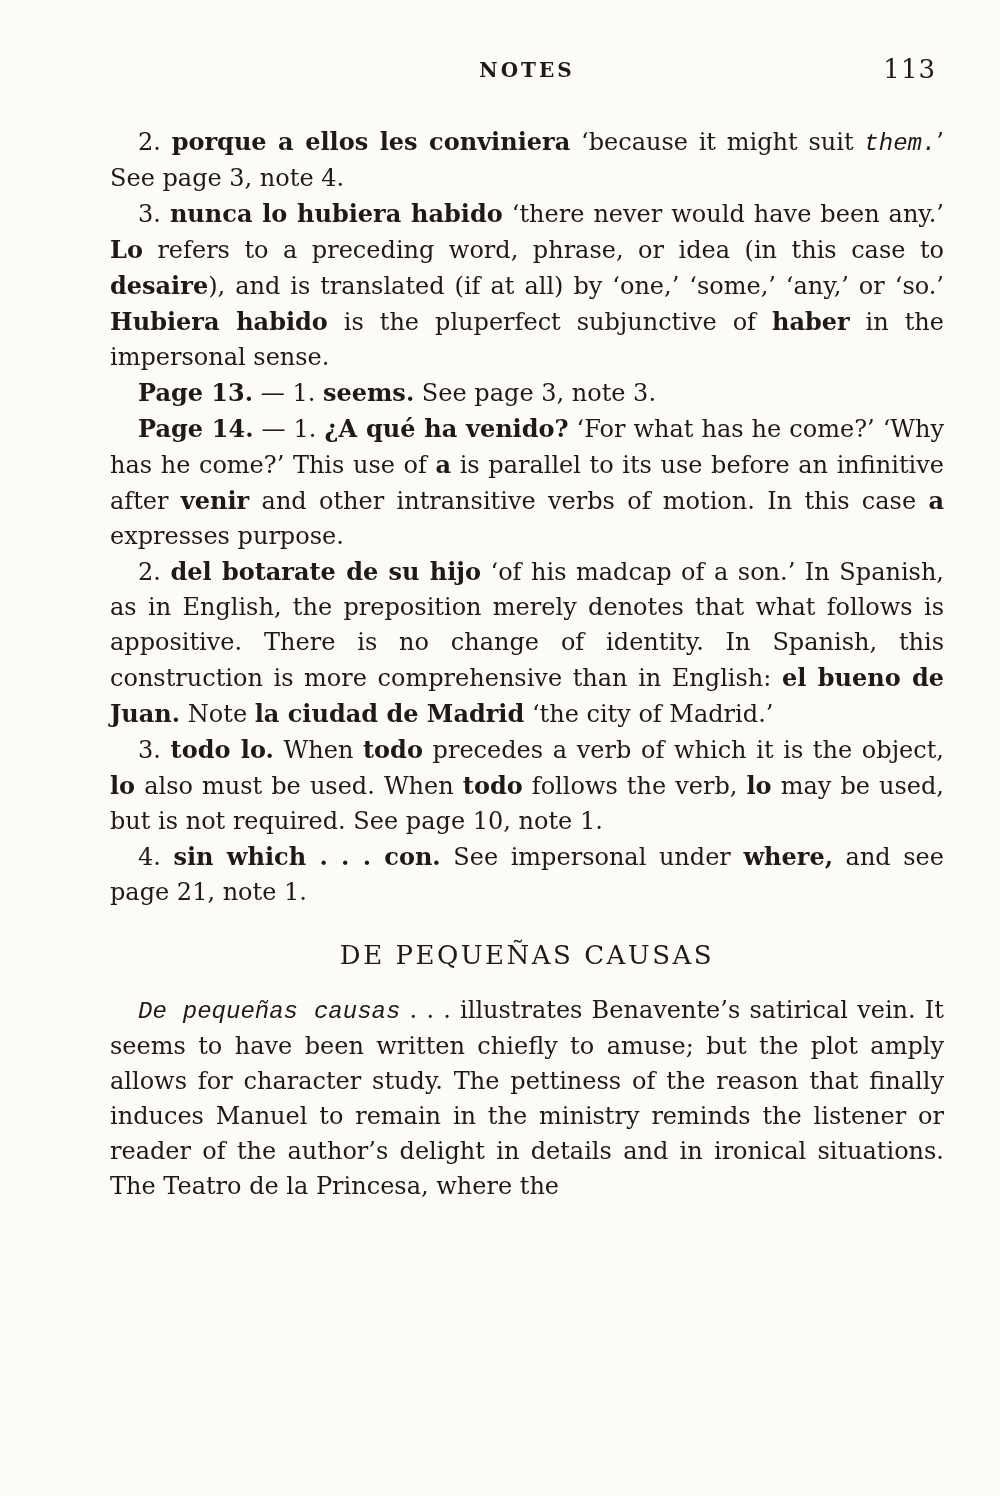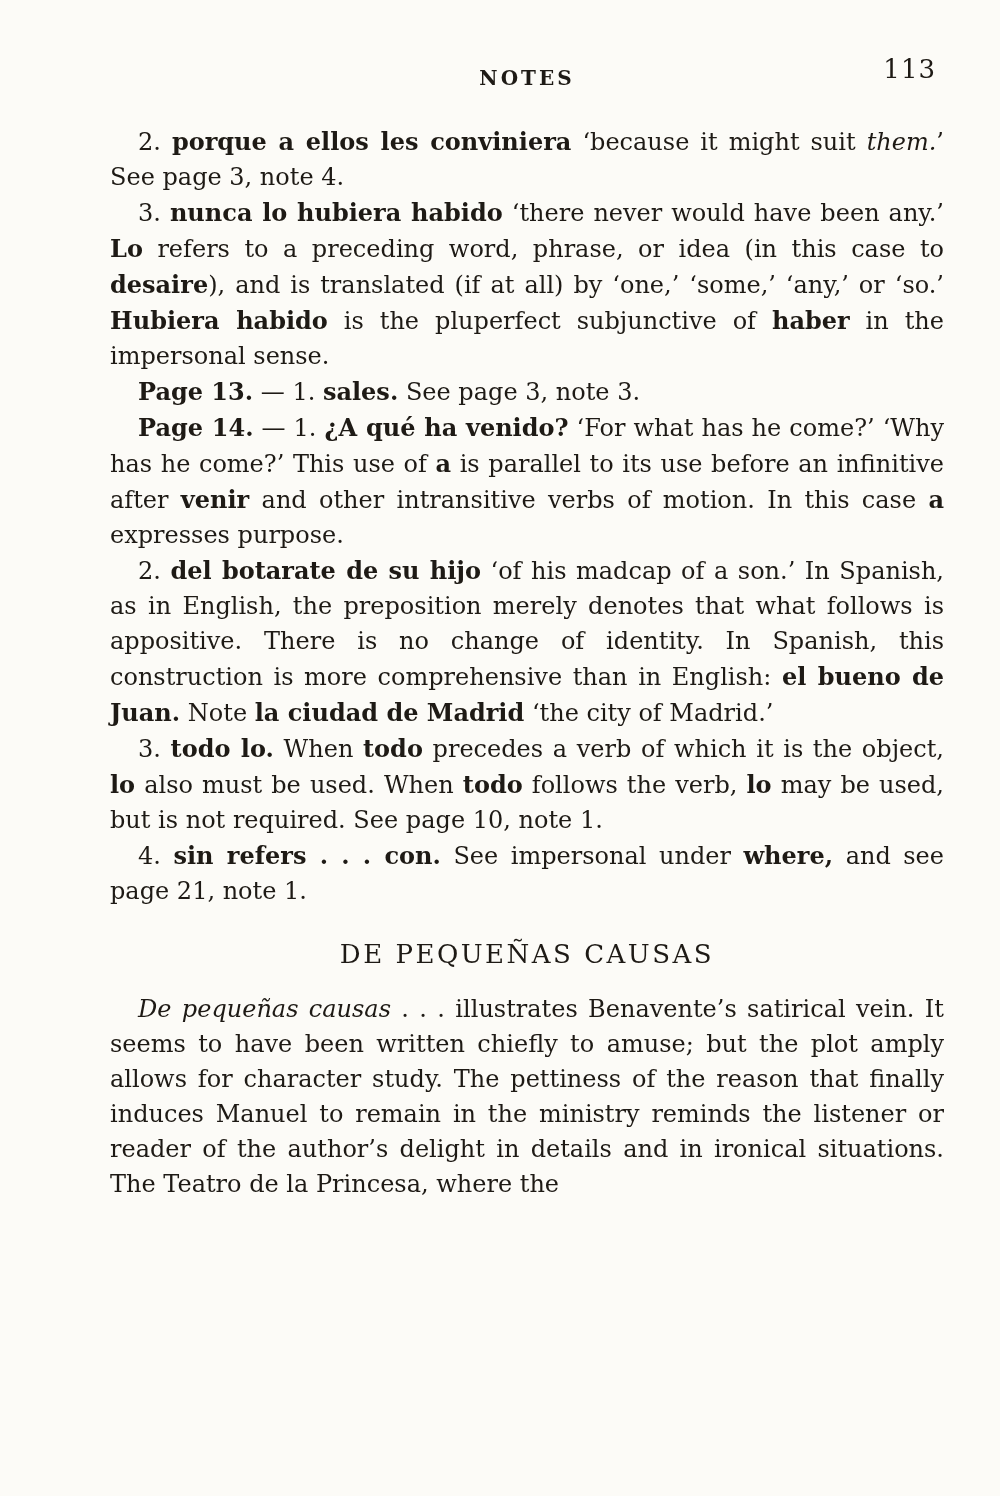--- a/index.html
+++ b/index.html
@@ -24,21 +24,20 @@
     margin-bottom: 36px;
   }
   .running-title {
     position: absolute;
     left: 0; right: 0;
     top: 4px;
     text-align: center;
     font-size: 20px;
     letter-spacing: 3px;
     font-weight: 600;
-    margin-top: 8px;
   }
   .page-number {
     position: absolute;
     right: 8px;
     top: 0;
     font-size: 26px;
     letter-spacing: 1px;
   }
   .body-block { width: 834px; }
   .para {
@@ -52,34 +51,34 @@
   .para.heading {
     text-align: center;
     text-indent: 0;
     font-size: 26px;
     letter-spacing: 2.5px;
     margin: 28px 0 20px 0;
     font-weight: 500;
   }
   .seg.plain  { font-weight: inherit; }
   .seg.bold   { font-weight: 700; }
-  .seg.italic { font-style: italic; }
+  .seg.italic { font-style: italic; font-family: Liberation Mono, monospace; }
 </style>
 </head>
 <body>
 
 <div class="page">
   <div class="header">
     <span class="running-title">NOTES</span>
     <span class="page-number">113</span>
   </div>
   <div class="body-block">
       <p class="para note"><span class="seg plain">2. </span><span class="seg bold">porque a ellos les conviniera</span><span class="seg plain"> ‘because it might suit </span><span class="seg italic">them.</span><span class="seg plain">’ See page 3, note 4.</span></p>
       <p class="para note"><span class="seg plain">3. </span><span class="seg bold">nunca lo hubiera habido</span><span class="seg plain"> ‘there never would have been any.’ </span><span class="seg bold">Lo</span><span class="seg plain"> refers to a preceding word, phrase, or idea (in this case to </span><span class="seg bold">desaire</span><span class="seg plain">), and is translated (if at all) by ‘one,’ ‘some,’ ‘any,’ or ‘so.’ </span><span class="seg bold">Hubiera habido</span><span class="seg plain"> is the pluperfect subjunctive of </span><span class="seg bold">haber</span><span class="seg plain"> in the impersonal sense.</span></p>
-      <p class="para note"><span class="seg bold">Page 13.</span><span class="seg plain"> — 1. </span><span class="seg bold">sales.</span><span class="seg plain"> See page 3, note 3.</span></p>
+      <p class="para note"><span class="seg bold">Page 13.</span><span class="seg plain"> — 1. </span><span class="seg bold">seems.</span><span class="seg plain"> See page 3, note 3.</span></p>
       <p class="para note"><span class="seg bold">Page 14.</span><span class="seg plain"> — 1. </span><span class="seg bold">¿A qué ha venido?</span><span class="seg plain"> ‘For what has he come?’ ‘Why has he come?’ This use of </span><span class="seg bold">a</span><span class="seg plain"> is parallel to its use before an infinitive after </span><span class="seg bold">venir</span><span class="seg plain"> and other intransitive verbs of motion. In this case </span><span class="seg bold">a</span><span class="seg plain"> expresses purpose.</span></p>
       <p class="para note"><span class="seg plain">2. </span><span class="seg bold">del botarate de su hijo</span><span class="seg plain"> ‘of his madcap of a son.’ In Spanish, as in English, the preposition merely denotes that what follows is appositive. There is no change of identity. In Spanish, this construction is more comprehensive than in English: </span><span class="seg bold">el bueno de Juan.</span><span class="seg plain"> Note </span><span class="seg bold">la ciudad de Madrid</span><span class="seg plain"> ‘the city of Madrid.’</span></p>
       <p class="para note"><span class="seg plain">3. </span><span class="seg bold">todo lo.</span><span class="seg plain"> When </span><span class="seg bold">todo</span><span class="seg plain"> precedes a verb of which it is the object, </span><span class="seg bold">lo</span><span class="seg plain"> also must be used. When </span><span class="seg bold">todo</span><span class="seg plain"> follows the verb, </span><span class="seg bold">lo</span><span class="seg plain"> may be used, but is not required. See page 10, note 1.</span></p>
-      <p class="para note"><span class="seg plain">4. </span><span class="seg bold">sin refers . . . con.</span><span class="seg plain"> See impersonal under </span><span class="seg bold">where,</span><span class="seg plain"> and see page 21, note 1.</span></p>
+      <p class="para note"><span class="seg plain">4. </span><span class="seg bold">sin which . . . con.</span><span class="seg plain"> See impersonal under </span><span class="seg bold">where,</span><span class="seg plain"> and see page 21, note 1.</span></p>
       <h2 class="para heading"><span class="seg plain">DE PEQUEÑAS CAUSAS</span></h2>
       <p class="para intro"><span class="seg italic">De pequeñas causas</span><span class="seg plain"> . . . illustrates Benavente’s satirical vein. It seems to have been written chiefly to amuse; but the plot amply allows for character study. The pettiness of the reason that finally induces Manuel to remain in the ministry reminds the listener or reader of the author’s delight in details and in ironical situations. The Teatro de la Princesa, where the</span></p>
     </div>
 </div>
 
 </body></html>

